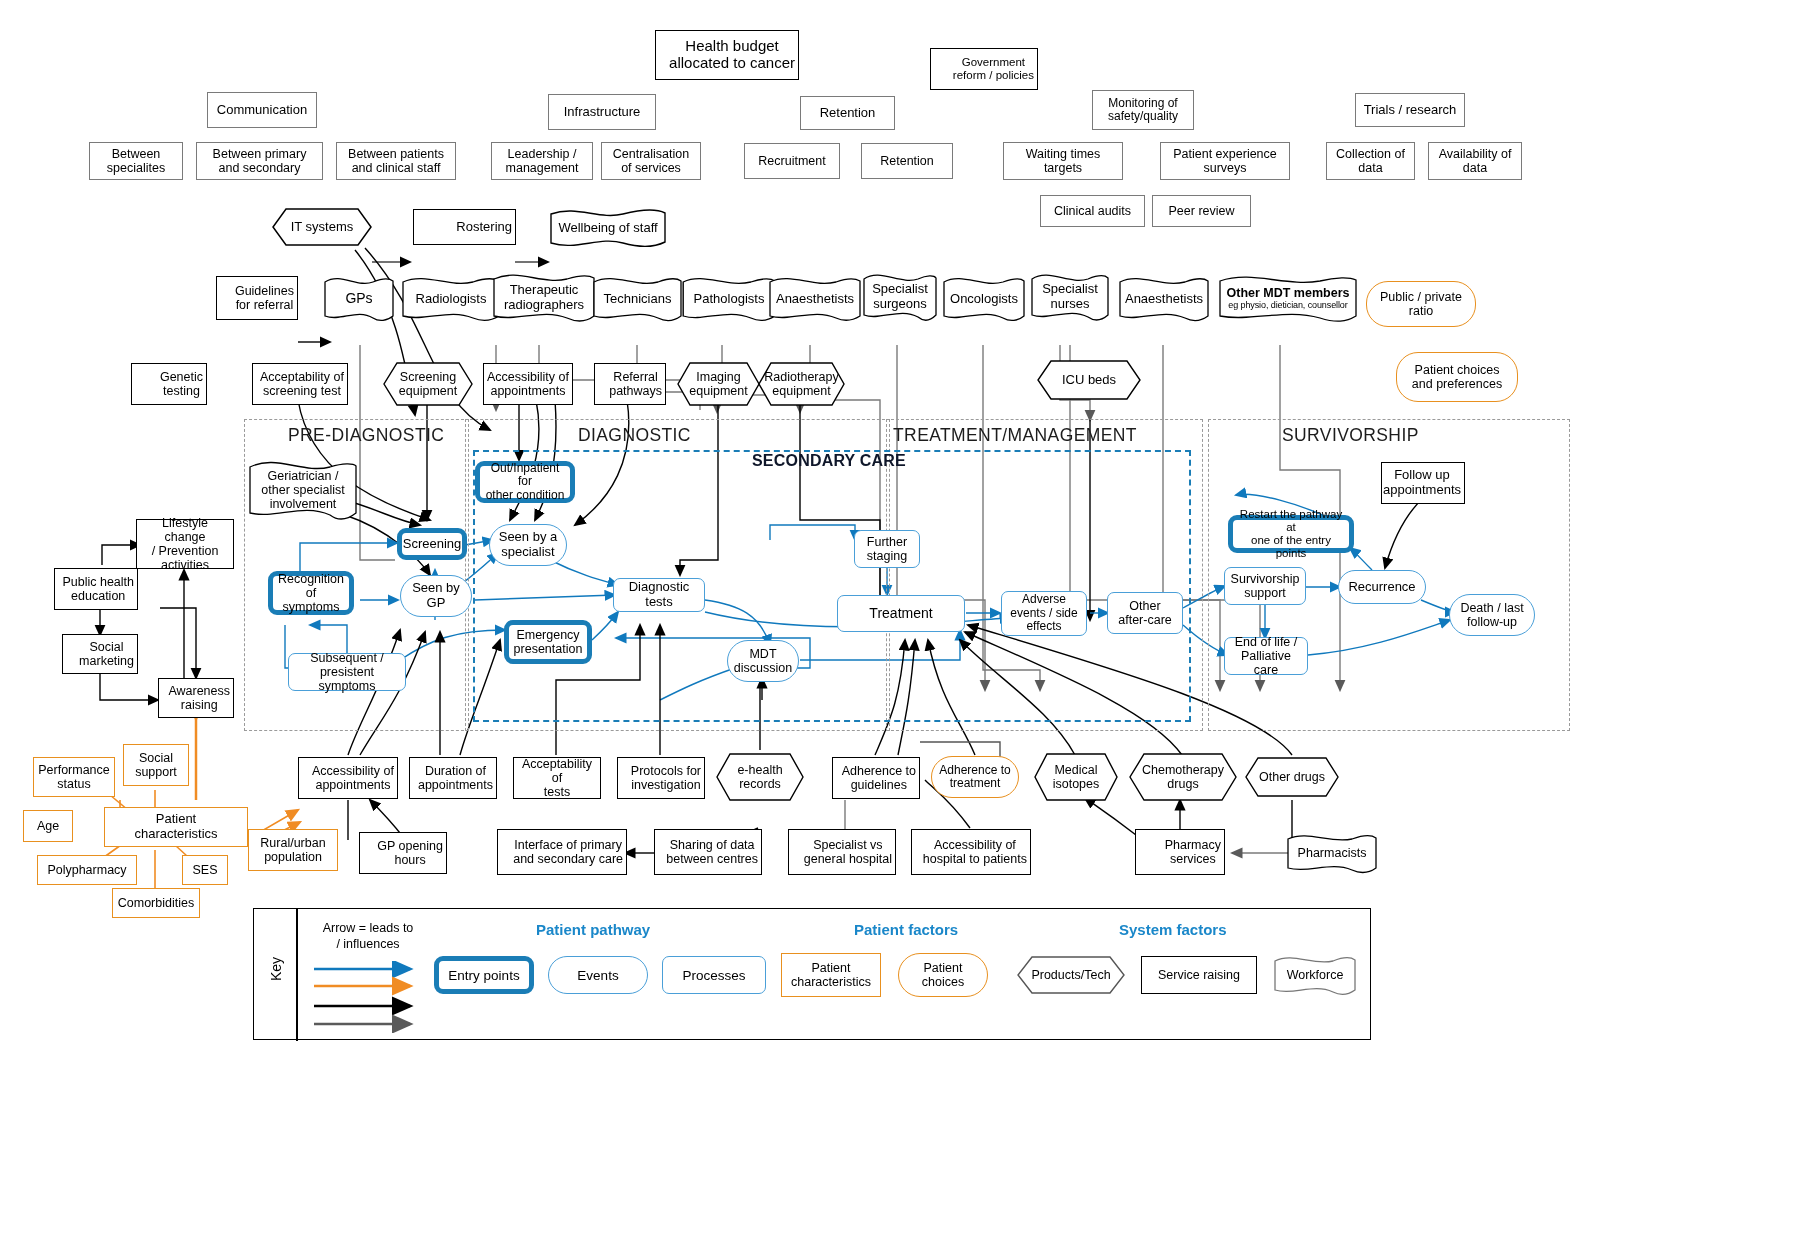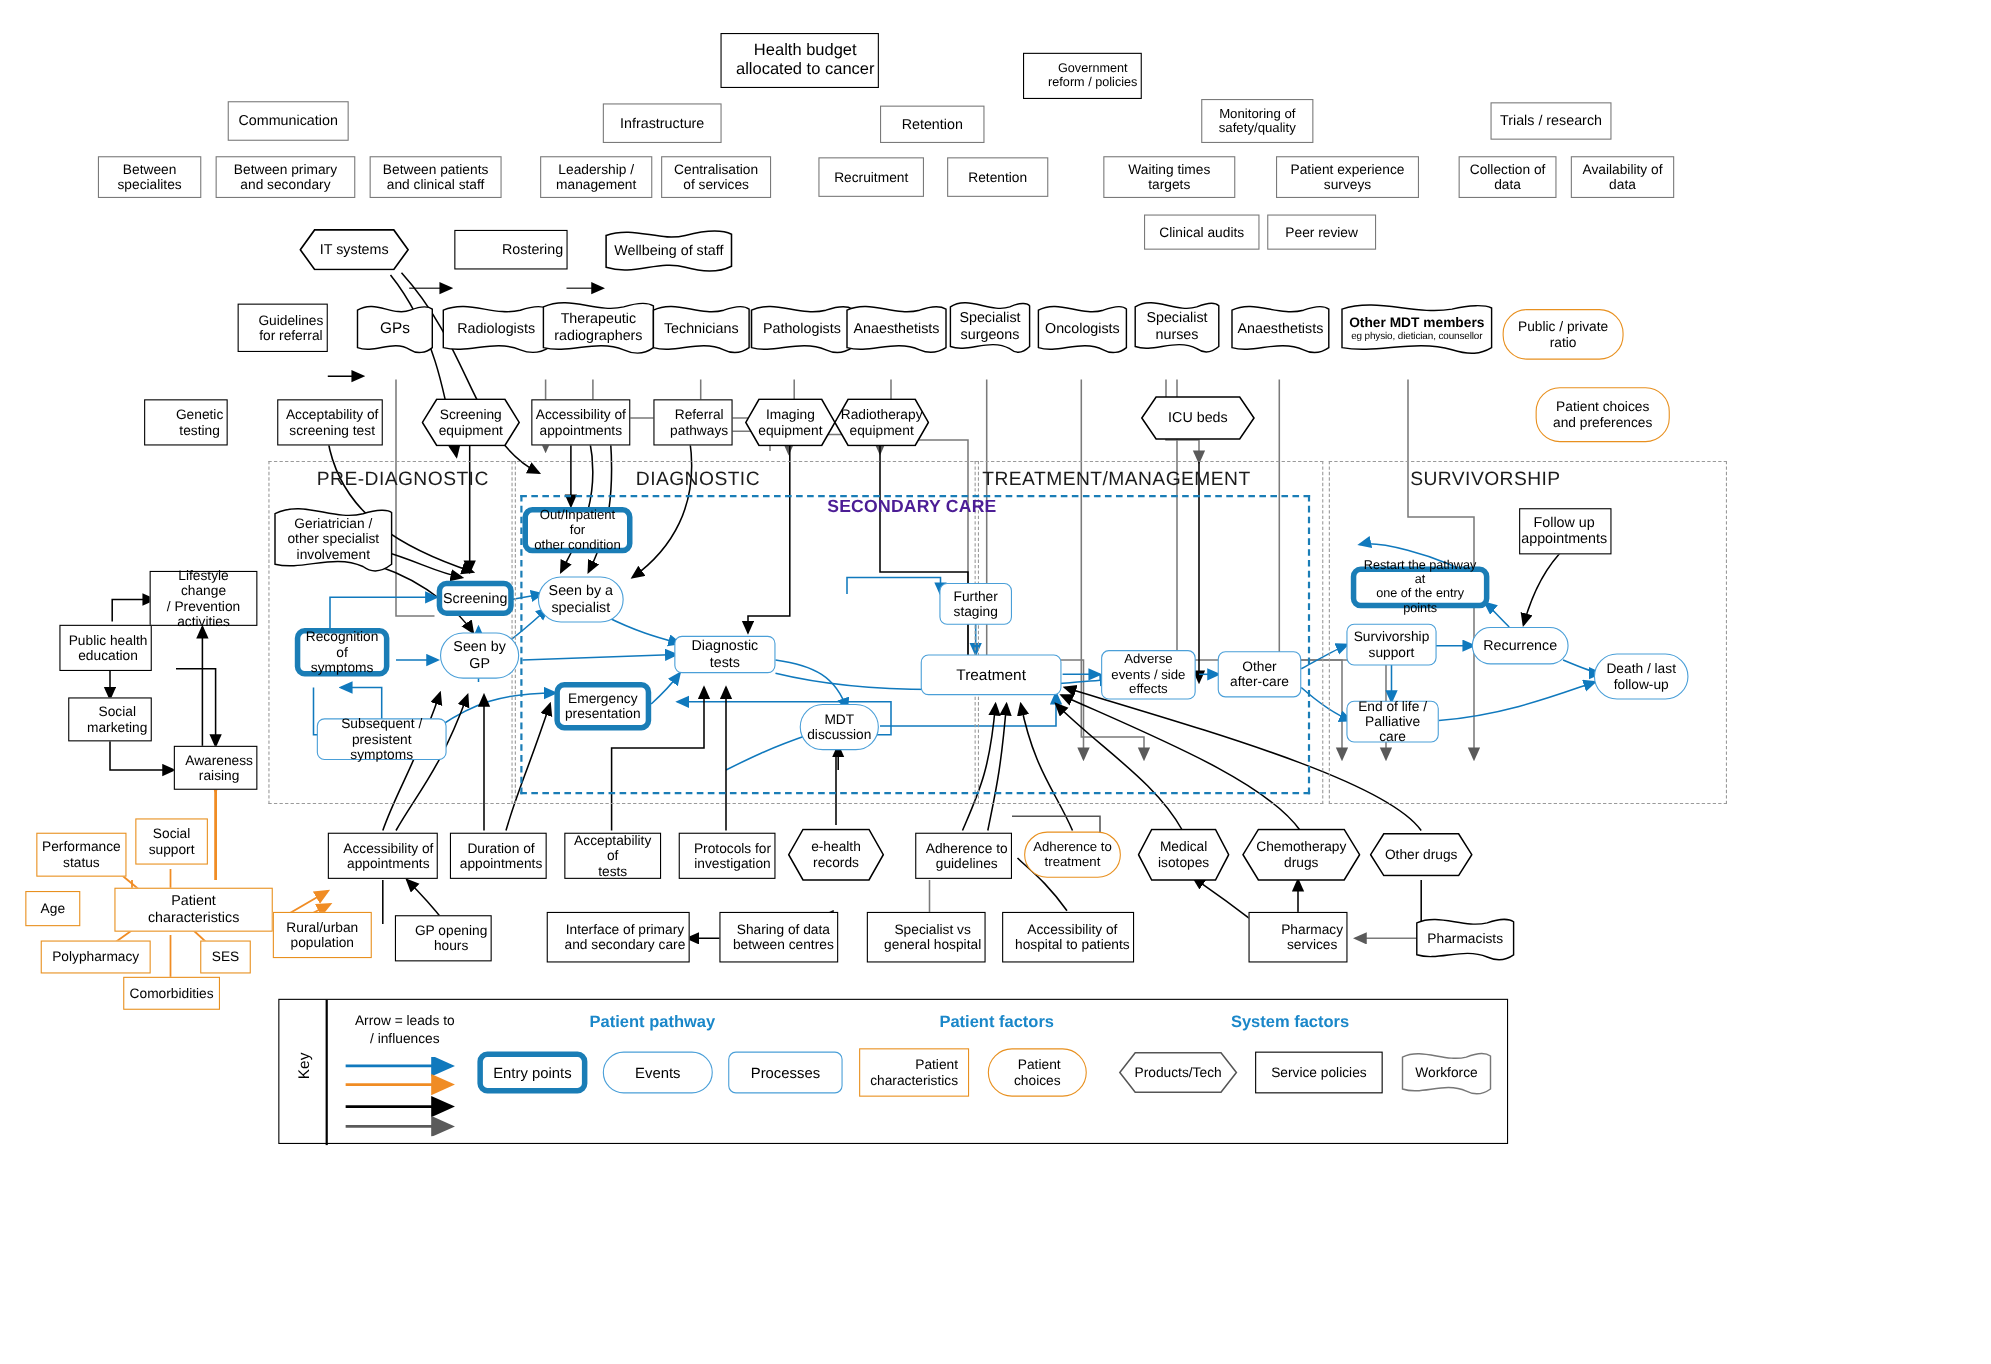--- a/index.html
+++ b/index.html
@@ -29,30 +29,30 @@
   .flag{border:none;background:transparent;}
   .flag .flagbg{position:absolute;left:0;top:0;width:100%;height:100%;}
   .flag span{position:relative;z-index:2;}
 
   .sub{display:block;font-size:9px;letter-spacing:-0.1px;}
 
   
   .phase{position:absolute;border:1.3px dashed #9a9a9a;box-sizing:border-box;}
   .phase-label{position:absolute;font-size:17.5px;color:#1c1c1c;letter-spacing:.4px;}
   .secondary-box{position:absolute;border:2px dashed #1a7db6;box-sizing:border-box;}
-  .secondary-label{position:absolute;font-size:16px;font-weight:bold;color:#4c1d95;letter-spacing:.2px;}
+  .secondary-label{position:absolute;font-size:16px;font-weight:bold;color:#0f172a;letter-spacing:.2px;}
 
   
   #key{position:absolute;border:1.6px solid #000;box-sizing:border-box;background:#fff;}
   #key .keyword{position:absolute;font-size:14px;transform:rotate(-90deg);transform-origin:center;}
   #key .divider{position:absolute;width:1.6px;background:#000;}
   .key-head{position:absolute;font-size:15px;font-weight:bold;color:#1a87c9;}
   .key-note{position:absolute;font-size:12.5px;color:#000;line-height:1.25;text-align:center;}
   .keynode{position:absolute;box-sizing:border-box;display:flex;align-items:center;justify-content:center;
-           text-align:right;font-size:13.5px;background:#fff;}
+           text-align:center;font-size:13.5px;background:#fff;}
 </style>
 </head>
 <body>
 
 <div id="stage">
 
   <svg id="edges" viewBox="0 0 1810 1240">
     <defs>
       <marker id="ab" markerWidth="9" markerHeight="9" refX="7.5" refY="4" orient="auto">
         <path d="M0,0 L9,4 L0,8 z" fill="#1079bd"></path>
@@ -644,21 +644,21 @@
       </div>
 
     <div class="keynode hex" style="left:762px;top:47px;width:110px;height:38px;font-size:12.5px">
       <svg class="hexbg" viewBox="0 0 110 38" preserveAspectRatio="none">
           <polygon points="16,1 94,1 108,19 94,37 16,37 2,19" fill="#fff" stroke="#555" stroke-width="1.4"></polygon>
         </svg>
       <span>Products/Tech</span>
       </div>
 
     <div class="keynode rect" style="left:887px;top:47px;width:116px;height:38px;font-size:12.5px">
-        <span>Service policies</span>
+        <span>Service raising</span>
       </div>
 
     <div class="keynode flag" style="left:1019px;top:45px;width:84px;height:42px;font-size:12.5px">
       <svg class="flagbg" viewBox="0 0 84 42" preserveAspectRatio="none">
           <path d="M2,7 C20,-2 40,12 60,7 C70,3 78,3 82,6 L82,36 C75,41 68,42 60,38 C40,29 20,42 2,36 Z" fill="#fff" stroke="#777" stroke-width="1.3"></path>
         </svg>
       <span>Workforce</span>
       </div>
   </div>
 

